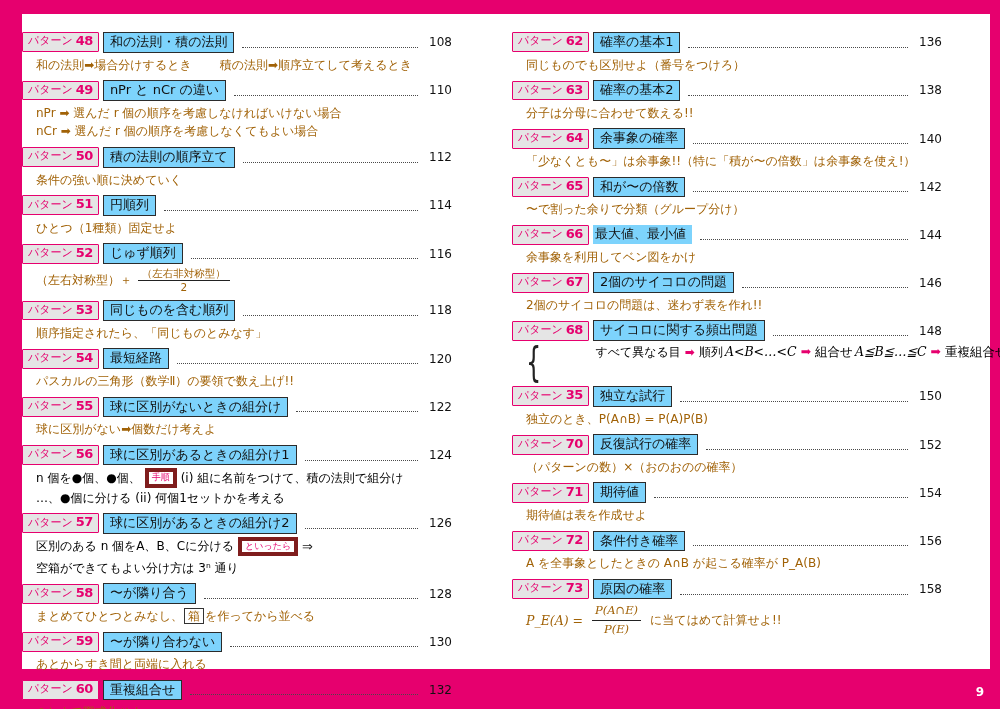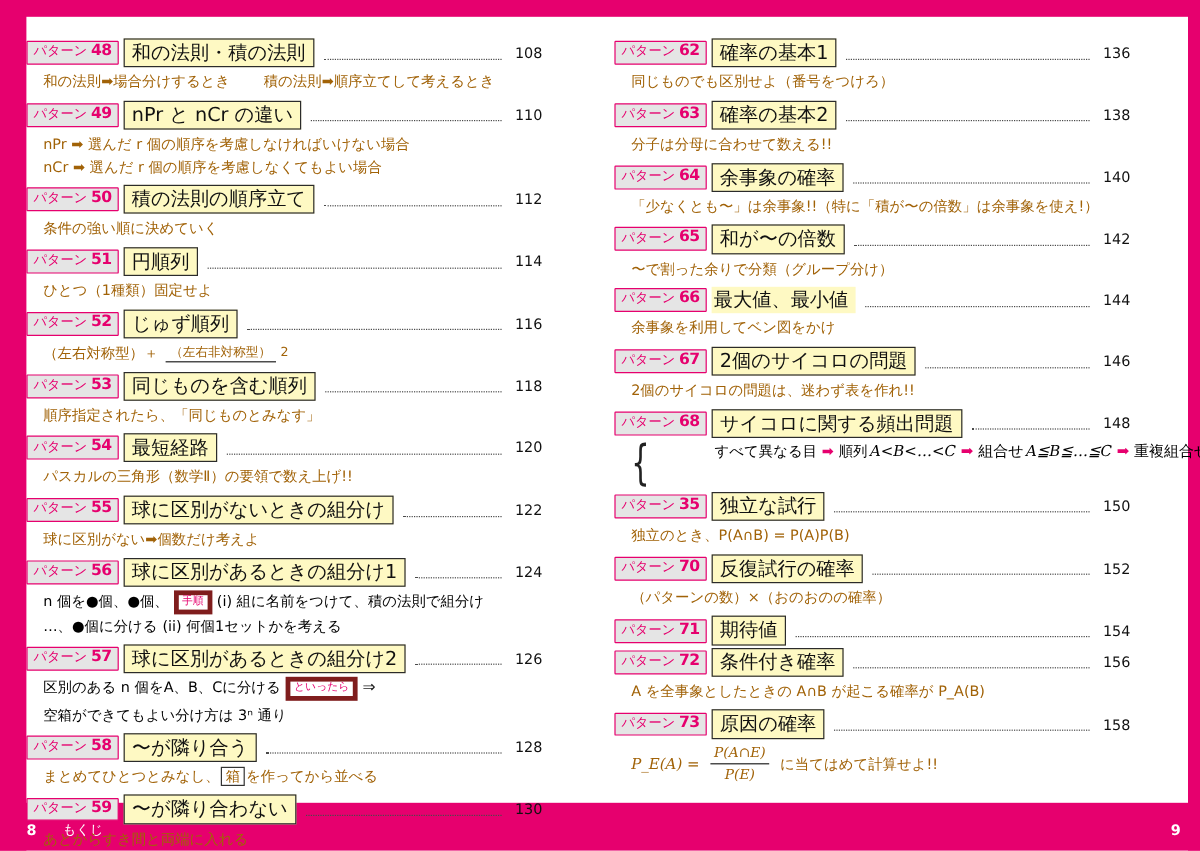--- a/index.html
+++ b/index.html
@@ -99,24 +99,24 @@
   }
   .pat-badge .num {
     color: #e6006e;
     font-weight: bold;
     font-size: 13px;
     letter-spacing: -0.5px;
   }
   .pat-title {
     border: 1px solid #2b2b2b;
     padding: 1px 6px 2px 6px;
-    font-size: 16px;
+    font-size: 13px;
     line-height: 1.2;
     color: #111;
-    background: #fef9c3;
+    background: #7dd3fc;
     white-space: nowrap;
   }
   .pat-title.plain {
     border: none;
     padding-left: 2px;
   }
   .dots {
     flex: 1 1 auto;
     border-bottom: 1px dotted #4a4a4a;
     height: 10px;
@@ -140,20 +140,21 @@
     border: 1px solid #333;
     padding: 0 3px;
     margin: 0 1px;
   }
   .sub .two {
     display: flex;
     gap: 28px;
   }
   .frac {
     display: inline-flex;
+    flex-direction: column;
     align-items: center;
     vertical-align: middle;
     font-size: 10.5px;
     line-height: 1.25;
     margin: 0 2px;
   }
   .frac .top { border-bottom: 1px solid #222; padding: 0 4px; }
   .frac .bot { padding: 0 4px; }
   .mathline {
     font-family: "DejaVu Serif", "Liberation Serif", serif;
@@ -567,20 +568,21 @@
       <div class="entry">
         <div class="head-row">
           <span class="pat-badge">
             <span>パターン</span>
               <span class="num">71</span>
           </span>
           <span class="pat-title">期待値</span>
           <span class="dots"></span>
           <span class="pg">154</span>
         </div>
+        <div class="sub">期待値は表を作成せよ</div>
       </div>
 
       <div class="entry">
         <div class="head-row">
           <span class="pat-badge">
             <span>パターン</span>
               <span class="num">72</span>
           </span>
           <span class="pat-title">条件付き確率</span>
           <span class="dots"></span>

